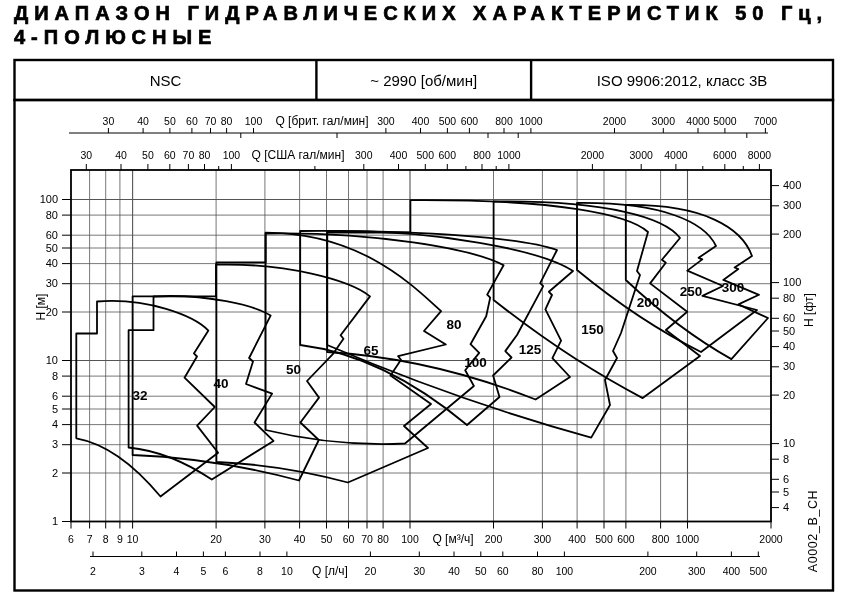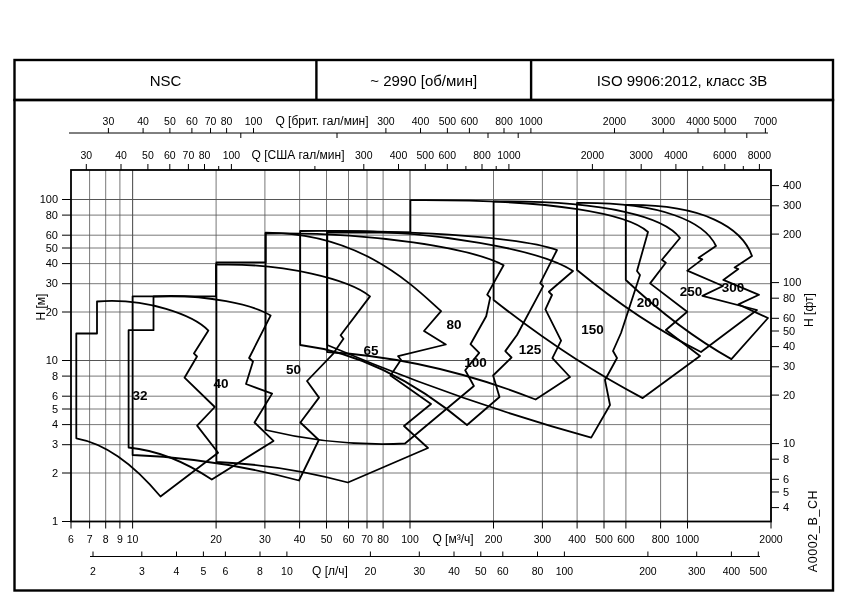--- a/index.html
+++ b/index.html
@@ -1,17 +1,18 @@
 <!DOCTYPE html>
 <html><head><meta charset="utf-8"><style>
 html,body{margin:0;padding:0;background:#fff}
 svg{display:block}
 text{font-family:"Liberation Sans",sans-serif;fill:#000}
 </style></head><body>
 <div style="position:relative;width:848px;height:602px;background:#fff">
+<div style="position:absolute;left:14px;top:0.5px;font-family:'Liberation Sans',sans-serif;font-weight:bold;font-size:20px;line-height:24.5px;letter-spacing:6px;color:#000;-webkit-text-stroke:0.7px #000">ДИАПАЗОН ГИДРАВЛИЧЕСКИХ ХАРАКТЕРИСТИК 50 Гц,<br>4-ПОЛЮСНЫЕ</div>
 <svg width="848" height="602" viewBox="0 0 848 602">
 <rect x="14.5" y="60" width="818.5" height="40" fill="none" stroke="#000" stroke-width="2.4"></rect>
 <line x1="316.4" y1="60.0" x2="316.4" y2="100.0" stroke="#000" stroke-width="2.4"></line>
 <line x1="531.1" y1="60.0" x2="531.1" y2="100.0" stroke="#000" stroke-width="2.4"></line>
 <text x="165.5" y="86.0" font-size="15px" text-anchor="middle">NSC</text>
 <text x="423.7" y="86.0" font-size="15px" text-anchor="middle">~ 2990 [об/мин]</text>
 <text x="682.0" y="86.0" font-size="15px" text-anchor="middle">ISO 9906:2012, класс 3В</text>
 <rect x="14.5" y="100" width="818.5" height="490.5" fill="none" stroke="#000" stroke-width="2.4"></rect>
 <line x1="89.6" y1="170.0" x2="89.6" y2="521.5" stroke="#555" stroke-width="0.8"></line>
 <line x1="105.7" y1="170.0" x2="105.7" y2="521.5" stroke="#555" stroke-width="0.8"></line>

